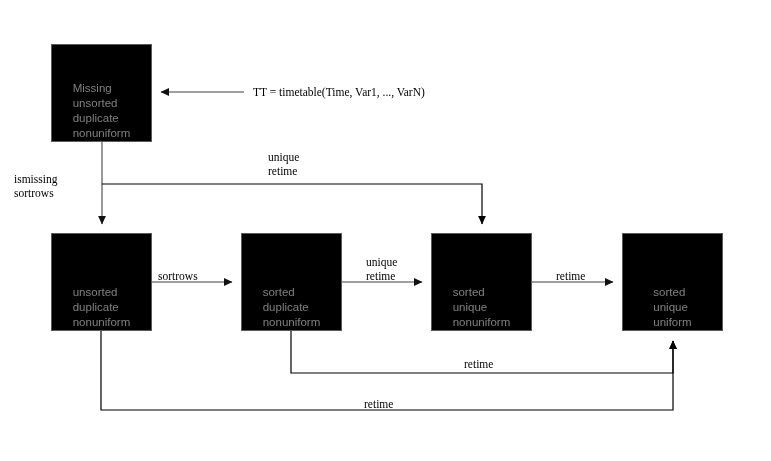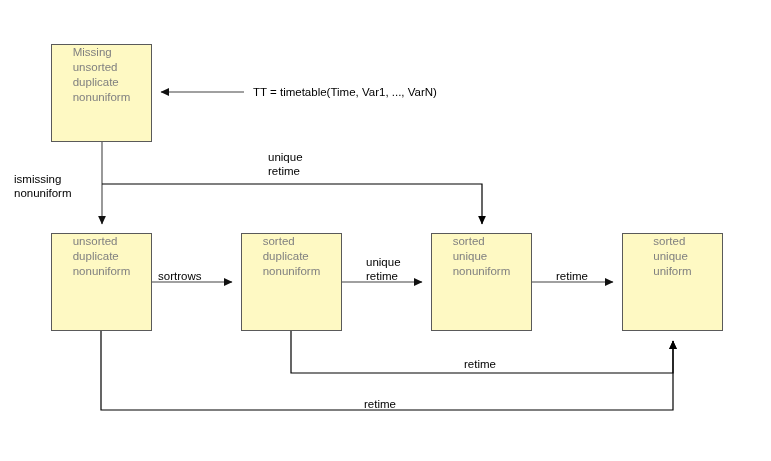--- a/index.html
+++ b/index.html
@@ -7,39 +7,39 @@
     width:771px;height:461px;
     background:#ffffff;
     font-family:"Liberation Sans", sans-serif;
     overflow:hidden;
     position:relative;
   }
   #diagram{position:absolute;left:0;top:0;width:771px;height:461px;}
   .node-box{
     position:absolute;
     border:1px solid #5a5a5a;
-    background:#fef9c3;
+    background:#000000;
     box-sizing:border-box;
     display:flex;
-    align-items:flex-start;
+    align-items:flex-end;
     justify-content:center;
   }
   .node-label{
     color:#808080;
     font-family:"Liberation Sans", sans-serif;
     font-size:11.5px;
     line-height:15px;
     text-align:left;
     white-space:pre-line;
     pointer-events:none;
   }
   .edge-label{
     position:absolute;
     color:#000000;
-    font-family:Liberation Sans, sans-serif;
+    font-family:Liberation Serif, serif;
     font-size:11.5px;
     line-height:14px;
     white-space:pre-line;
   }
 </style>
 </head>
 <body>
 
 <svg id="diagram" viewBox="0 0 771 461" xmlns="http://www.w3.org/2000/svg">
   <defs>
@@ -111,21 +111,21 @@
 
 <div class="node-box" style="left:622px;top:233px;width:101px;height:98px;">
   <span class="node-label">sorted
 unique
 uniform</span>
 </div>
 
 <div class="edge-label" style="left:253px;top:85px;">TT = timetable(Time, Var1, ..., VarN)</div>
 
 <div class="edge-label" style="left:14px;top:172px;">ismissing
-nonuniform</div>
+sortrows</div>
 
 <div class="edge-label" style="left:268px;top:150px;">unique
 retime</div>
 
 <div class="edge-label" style="left:158px;top:269px;">sortrows</div>
 
 <div class="edge-label" style="left:366px;top:255px;">unique
 retime</div>
 
 <div class="edge-label" style="left:556px;top:269px;">retime</div>

